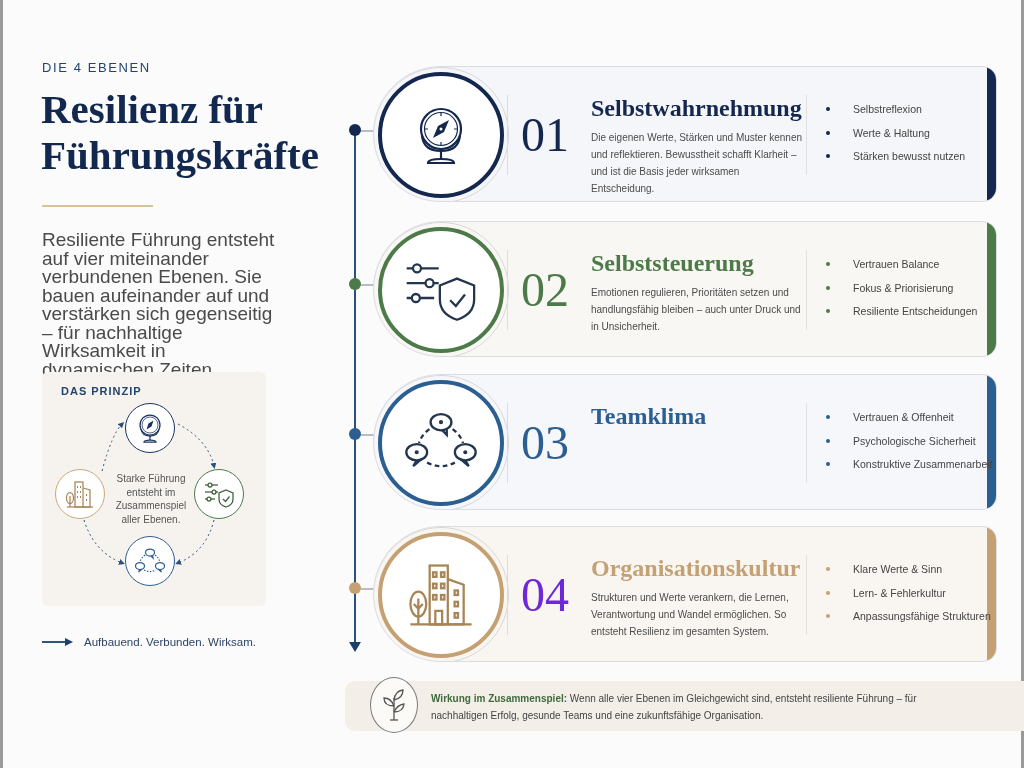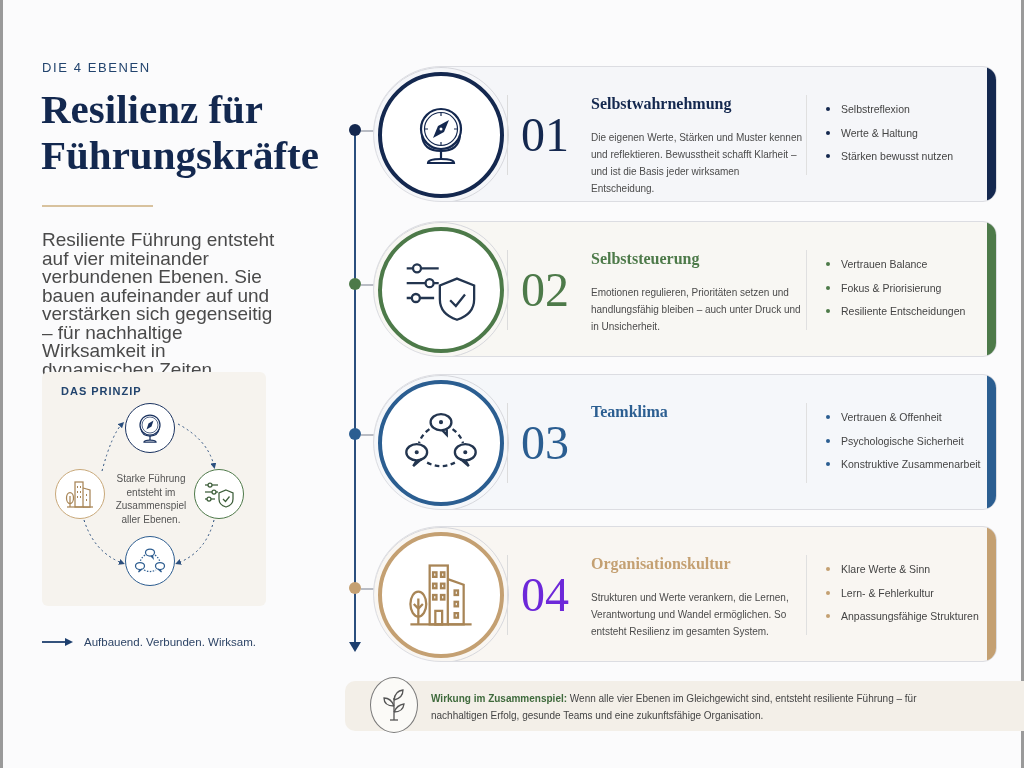--- a/index.html
+++ b/index.html
@@ -108,35 +108,35 @@
     position: absolute; left: 133px; top: 28px; width: 1px; height: 80px; background: #dcdcdc;
   }
   .card .num {
     position: absolute; left: 147px; top: 40px;
     font-family: "Liberation Serif", "DejaVu Serif", serif;
     font-size: 48px; line-height: 56px; font-weight: normal;
   }
   .card .ctitle {
     position: absolute; left: 217px; top: 28px;
     font-family: "Liberation Serif", "DejaVu Serif", serif;
-    font-weight: bold; font-size: 16px;
+    font-weight: bold; font-size: 24px;
   }
   .card .cdesc {
     position: absolute; left: 217px; top: 62px; width: 212px;
     font-size: 10px; line-height: 17px; color: #4b4b4b;
   }
   .card .divider2 {
     position: absolute; left: 432px; top: 28px; width: 1px; height: 80px; background: #e0e0e0;
   }
   .card ul {
     position: absolute; left: 452px; top: 36px; list-style: none;
   }
   .card li {
     font-size: 10.5px; color: #444; line-height: 12px; margin-bottom: 11.5px;
-    display: flex; align-items: center;
+    display: flex; align-items: center; gap: 12px;
   }
   .card li .bullet {
     width: 4px; height: 4px; border-radius: 50%; margin-right: 11px; flex: none;
   }
 
   .c1 { top: 66px; background: #f5f6f9; }
   .c2 { top: 221px; background: #f8f7f3; }
   .c3 { top: 374px; background: #f5f7fa; }
   .c4 { top: 526px; background: #f9f6f2; }
 

